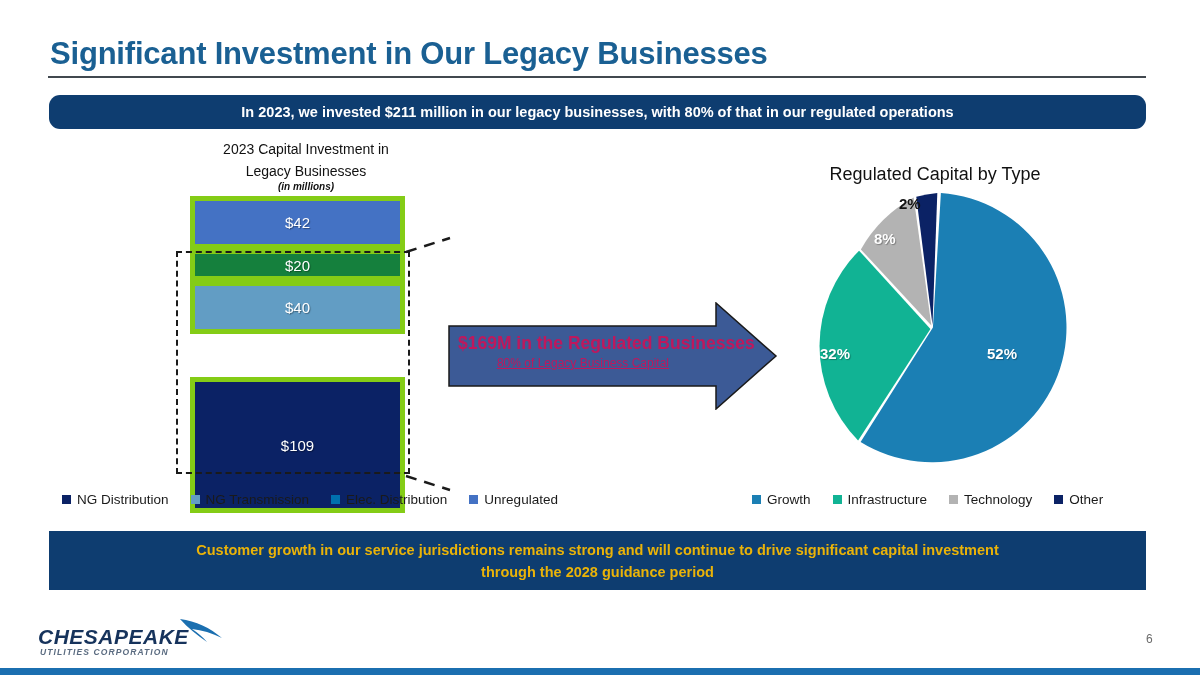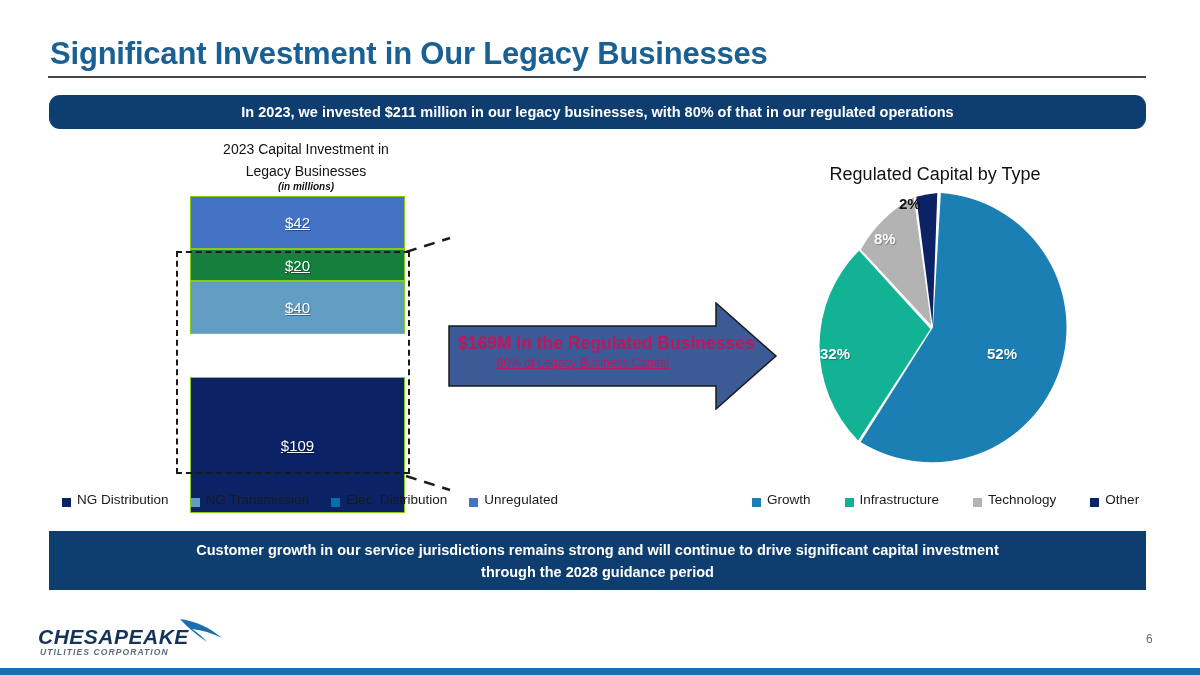--- a/index.html
+++ b/index.html
@@ -40,46 +40,45 @@
   }
   .bar-sub{
     position:absolute;left:148px;top:181px;width:316px;
     text-align:center;color:#111;font-size:10px;font-style:italic;font-weight:bold;
   }
 
   .bar-stack{position:absolute;left:190px;top:196px;width:215px;height:274px;}
   .seg{
     position:relative;width:100%;
     display:flex;align-items:center;justify-content:center;
-    box-sizing:border-box;border:1px solid #84cc16;
+    box-sizing:border-box;border:5px solid #84cc16;
     color:#ffffff;font-size:15px;
     text-shadow:1px 1px 1px rgba(0,0,0,.35);
-    text-decoration:underline;
   }
   .seg-unreg{height:53px;background:#4472c4;}
   .seg-elec{height:32px;background:#15803d;}
   .seg-ngt{height:53px;background:#629dc4;}
   .seg-ngd{height:136px;background:#0b2265;margin-top:43px;}
 
   
   .dash-box{
     position:absolute;left:176px;top:251px;width:234px;height:223px;
     border:2.5px dashed #1a1a1a;box-sizing:border-box;
   }
   .dash-leader{position:absolute;left:404px;top:236px;width:70px;height:256px;}
 
   
   .legend{
     position:absolute;display:flex;align-items:center;
     font-size:13.5px;color:#1a1a1a;
   }
-  .legend .item{display:flex;align-items:flex-end;margin-right:22px;white-space:nowrap;}
+  .legend .item{display:flex;align-items:center;margin-right:22px;white-space:nowrap;}
   .legend .swatch{width:9px;height:9px;margin-right:6px;display:inline-block;}
   .legend-bar{left:62px;top:492px;}
-  .legend-pie{left:752px;top:492px;gap:12px;}
+  .legend-pie{left:752px;top:492px;}
 
   
   .arrow-wrap{position:absolute;left:448px;top:302px;width:330px;height:108px;}
   .arrow-text{
     position:absolute;left:10px;top:30px;width:250px;text-align:center;
     color:#be185d;pointer-events:none;
   }
   .arrow-text .l1{font-size:17.5px;font-weight:bold;line-height:22px;white-space:nowrap;}
   .arrow-text .l2{font-size:12px;line-height:19px;white-space:nowrap;text-decoration:underline;}
 
@@ -95,21 +94,21 @@
   }
   .pie-label.dark{color:#111;text-shadow:none;}
 
   
   .bottom-banner{
     position:absolute;left:49px;top:531px;width:1097px;height:59px;
     background:#0e3d70;
     display:flex;flex-direction:column;align-items:center;justify-content:center;
   }
   .bottom-banner span{
-    color:#ffffff;font-size:14.5px;font-weight:bold;line-height:22px;white-space:nowrap;
+    color:#eab308;font-size:14.5px;font-weight:bold;line-height:22px;white-space:nowrap;
   }
 
   
   .logo{position:absolute;left:30px;top:617px;width:220px;height:46px;}
   .page-no{
     position:absolute;left:1146px;top:632px;font-size:12px;color:#6b6b6b;
   }
   .bottom-rule{position:absolute;left:0;top:668px;width:1200px;height:7px;background:#1b6fb0;}
 </style>
 </head>

